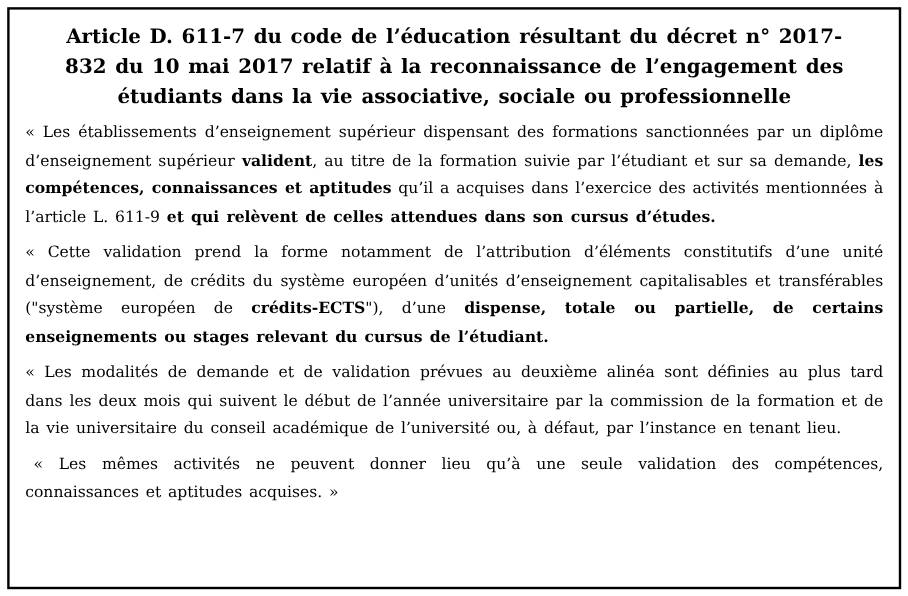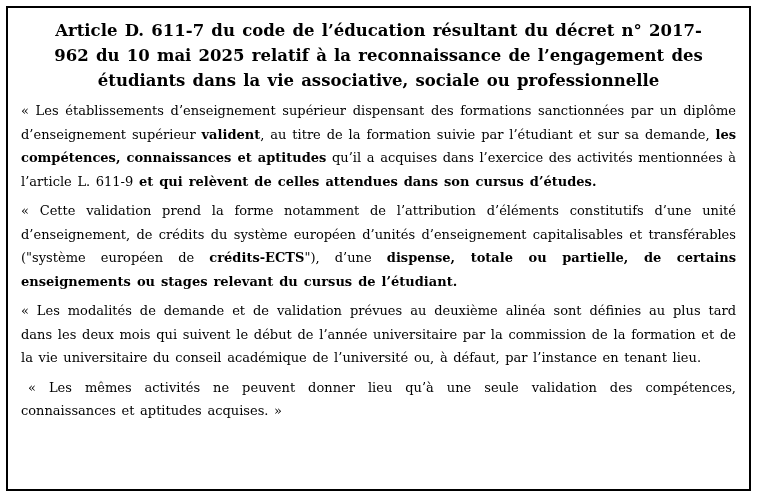--- a/index.html
+++ b/index.html
@@ -40,20 +40,20 @@
     word-spacing: 1.5px;
   }
   .para:last-child { margin-bottom: 0; }
   .para b { font-weight: bold; }
   .para.indent { text-indent: 7px; }
 </style>
 </head>
 <body style="background: rgb(255, 255, 255);">
 
 <div class="frame" style="border-color: rgb(0, 0, 0); color: rgb(0, 0, 0);">
-  <h1 class="title">Article D. 611-7 du code de l’éducation résultant du décret n° 2017-962 du 10 mai 2025 relatif à la reconnaissance de l’engagement des étudiants dans la vie associative, sociale ou professionnelle</h1>
+  <h1 class="title">Article D. 611-7 du code de l’éducation résultant du décret n° 2017-832 du 10 mai 2017 relatif à la reconnaissance de l’engagement des étudiants dans la vie associative, sociale ou professionnelle</h1>
   <div>
       <p class="para"><span>« Les établissements d’enseignement supérieur dispensant des formations sanctionnées par un diplôme d’enseignement supérieur </span><b>valident</b><span>, au titre de la formation suivie par l’étudiant et sur sa demande, </span><b>les compétences, connaissances et aptitudes</b><span> qu’il a acquises dans l’exercice des activités mentionnées à l’article L. 611-9 </span><b>et qui relèvent de celles attendues dans son cursus d’études.</b></p>
       <p class="para"><span>« Cette validation prend la forme notamment de l’attribution d’éléments constitutifs d’une unité d’enseignement, de crédits du système européen d’unités d’enseignement capitalisables et transférables ("système européen de </span><b>crédits-ECTS</b><span>"), d’une </span><b>dispense, totale ou partielle, de certains enseignements ou stages relevant du cursus de l’étudiant.</b></p>
       <p class="para"><span>« Les modalités de demande et de validation prévues au deuxième alinéa sont définies au plus tard dans les deux mois qui suivent le début de l’année universitaire par la commission de la formation et de la vie universitaire du conseil académique de l’université ou, à défaut, par l’instance en tenant lieu.</span></p>
       <p class="para indent"><span>« Les mêmes activités ne peuvent donner lieu qu’à une seule validation des compétences, connaissances et aptitudes acquises. »</span></p>
     </div>
 </div>
 
 </body></html>

